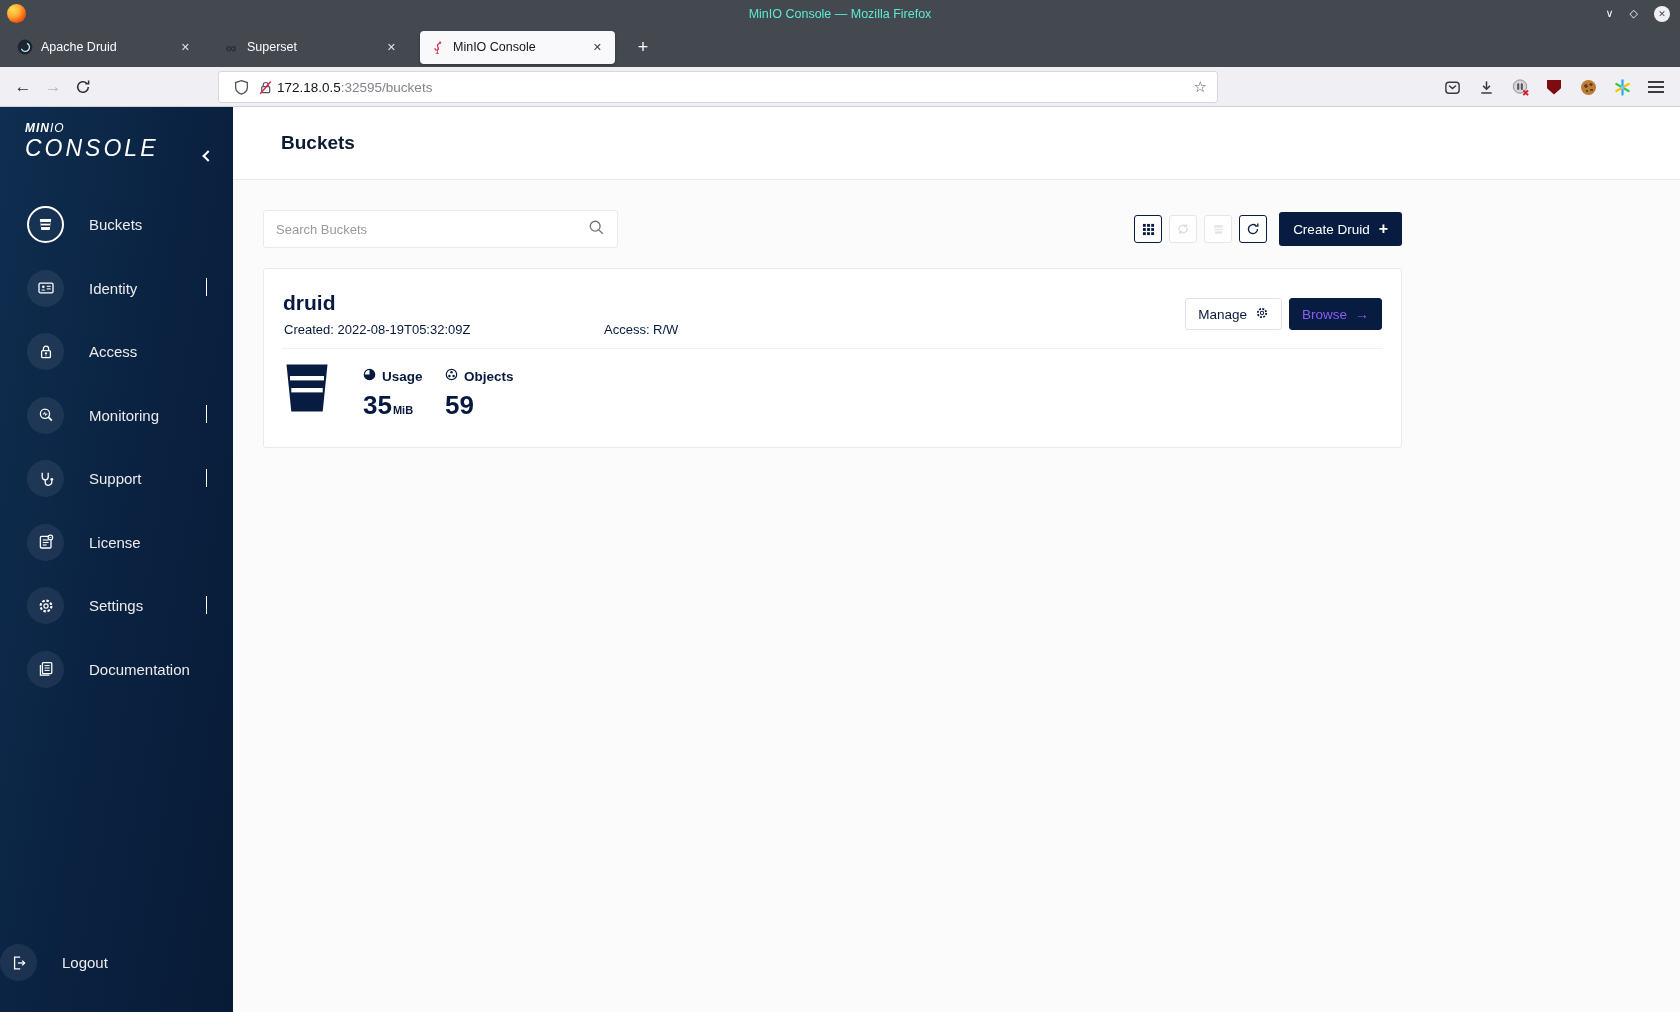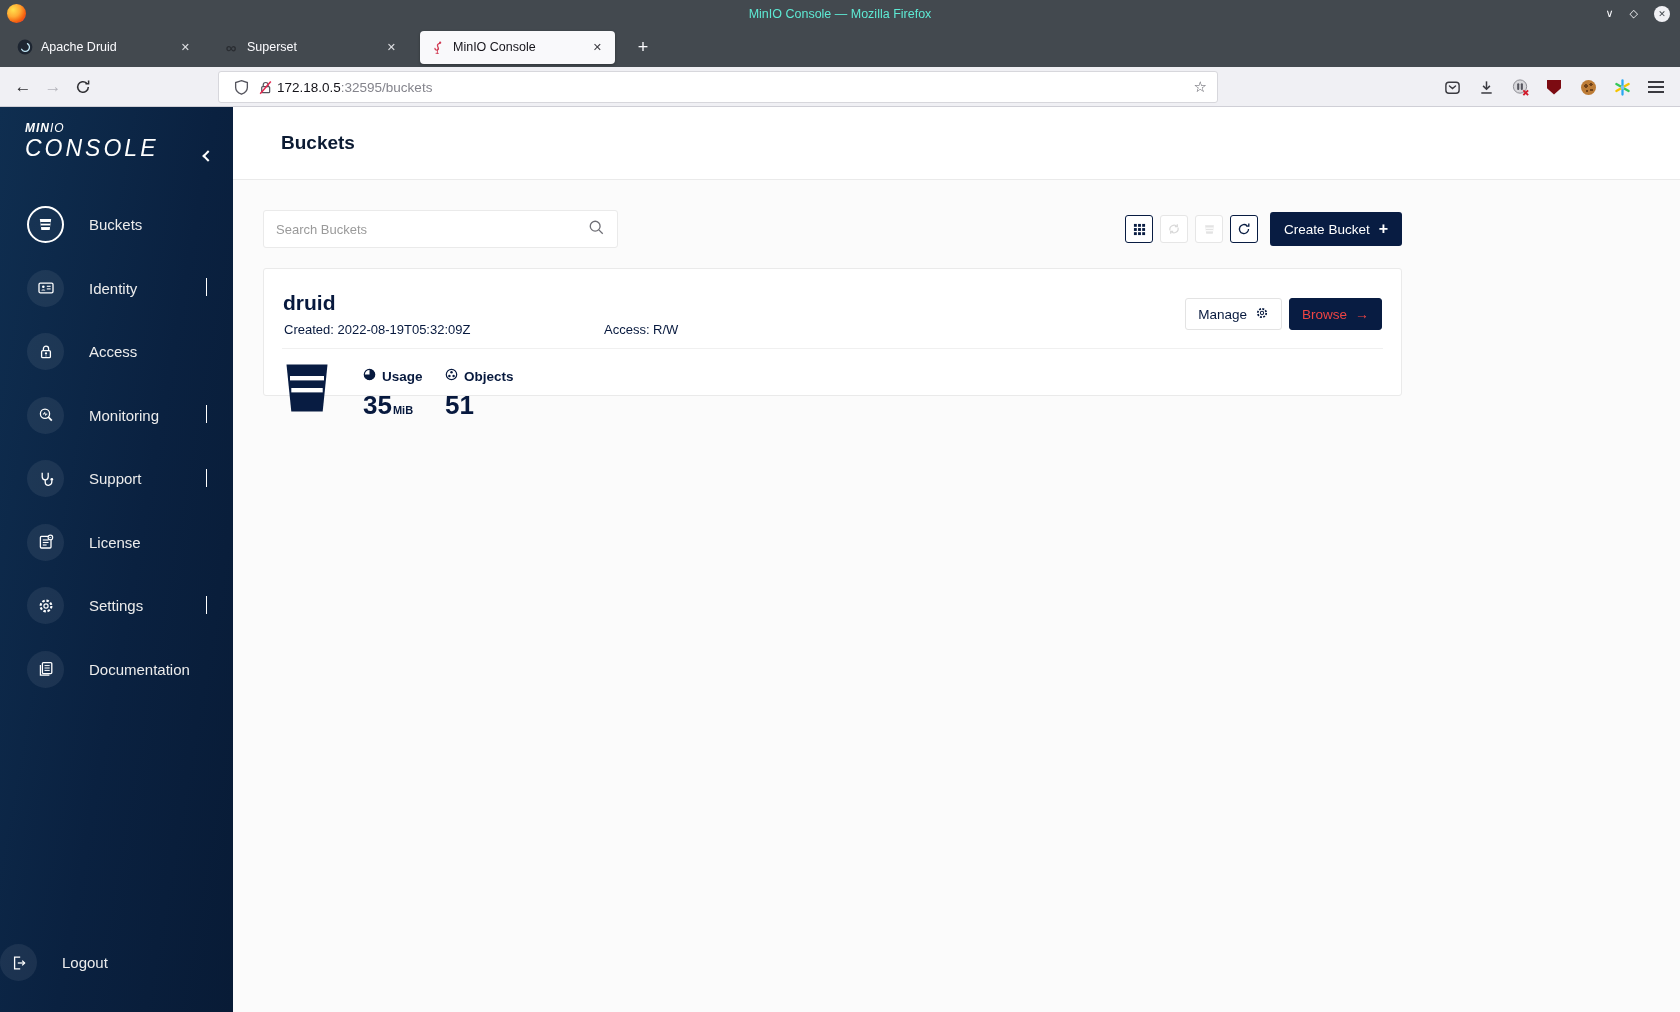--- a/index.html
+++ b/index.html
@@ -94,31 +94,31 @@
   .actions-spacer { flex:1; }
   .tool-btn { width:28px; height:28px; background:#fff; border:1px solid #081c42; border-radius:3px;
     display:flex; align-items:center; justify-content:center; margin-left:7px; cursor:pointer; }
   .tool-btn.disabled { border-color:#e6e6e6; cursor:default; }
   .create-btn { margin-left:12px; height:34px; padding:0 14px; background:#081c42; color:#fff; border:none;
     border-radius:3px; display:flex; align-items:center; gap:9px; font-size:13.5px; cursor:pointer;
     font-family:"Liberation Sans","DejaVu Sans",sans-serif; }
   .create-plus { font-size:16px; font-weight:700; line-height:1; }
 
   
-  .bucket-card { margin-top:20px; width:1139px; height:128px; background:#fff; border:1px solid #eaeaea;
+  .bucket-card { margin-top:20px; width:1139px; height:180px; background:#fff; border:1px solid #eaeaea;
     border-radius:3px; position:relative; }
   .bucket-name { position:absolute; left:19px; top:22px; font-size:21px; font-weight:700; color:#07193e; cursor:pointer; }
   .bucket-created { position:absolute; left:20px; top:53px; font-size:13px; color:#07193e; }
   .bucket-access { position:absolute; left:340px; top:53px; font-size:13px; color:#07193e; }
   .card-buttons { position:absolute; right:19px; top:29px; display:flex; gap:7px; }
   .manage-btn { height:32px; padding:6px 12px; background:#fff; border:1px solid #e3e3e3; border-radius:3px;
     color:#07193e; font-size:13.5px; display:flex; align-items:center; gap:8px; cursor:pointer;
     font-family:"Liberation Sans","DejaVu Sans",sans-serif; }
   .browse-btn { height:32px; padding:14px 12px; background:#081c42; border:1px solid #081c42; border-radius:3px;
-    color:#ef4444; font-size:13.5px; display:flex; align-items:center; gap:8px; cursor:pointer;
+    color:#8b5cf6; font-size:13.5px; display:flex; align-items:center; gap:8px; cursor:pointer;
     font-family:"Liberation Sans","DejaVu Sans",sans-serif; }
   .browse-arrow { font-size:14px; }
   .card-divider { position:absolute; left:18px; right:18px; top:79px; border-top:1px solid #f0f0f0; }
   .big-bucket { position:absolute; left:20px; top:94px; }
   .metric { position:absolute; top:99px; }
   .metric.usage { left:99px; }
   .metric.objects { left:181px; }
   .metric-label { display:flex; align-items:center; gap:6px; font-size:13.5px; font-weight:700; color:#07193e; }
   .metric-value { display:flex; align-items:baseline; margin-top:8px; color:#07193e; }
   .metric-value .num { font-size:26px; font-weight:700; line-height:1; }
@@ -416,21 +416,21 @@
               </svg>
           </div>
           <div class="tool-btn">
             <svg width="14" height="14" viewBox="0 0 16 16">
                 <path d="M13.2 8A5.2 5.2 0 1 1 11.5 4.2" fill="none" stroke="#081c42" stroke-width="1.5"></path>
                 <path d="M13.5 1.8v3h-3" fill="none" stroke="#081c42" stroke-width="1.5"></path>
               </svg>
           </div>
 
           <button class="create-btn">
-            <span>Create Bucket</span>
+            <span>Create Druid</span>
             <span class="create-plus">+</span>
           </button>
         </div>
 
         <div class="bucket-card">
           <div class="bucket-name">druid</div>
           <div class="bucket-created">Created: 2022-08-19T05:32:09Z</div>
           <div class="bucket-access">Access: R/W</div>
 
           <div class="card-buttons">
@@ -481,21 +481,21 @@
                 <svg width="13" height="13" viewBox="0 0 16 16">
                     <circle cx="8" cy="8" r="6.4" fill="none" stroke="#07193e" stroke-width="1.5"></circle>
                     <circle cx="8" cy="5.2" r="1.5" fill="#07193e"></circle>
                     <circle cx="5.4" cy="9.8" r="1.5" fill="#07193e"></circle>
                     <circle cx="10.6" cy="9.8" r="1.5" fill="#07193e"></circle>
                   </svg>
               </span>
               <span>Objects</span>
             </div>
             <div class="metric-value">
-              <span class="num">51</span>
+              <span class="num">59</span>
             </div>
           </div>
         </div>
 
       </div>
     </main>
   </div>
 </div>
 
 </body></html>

